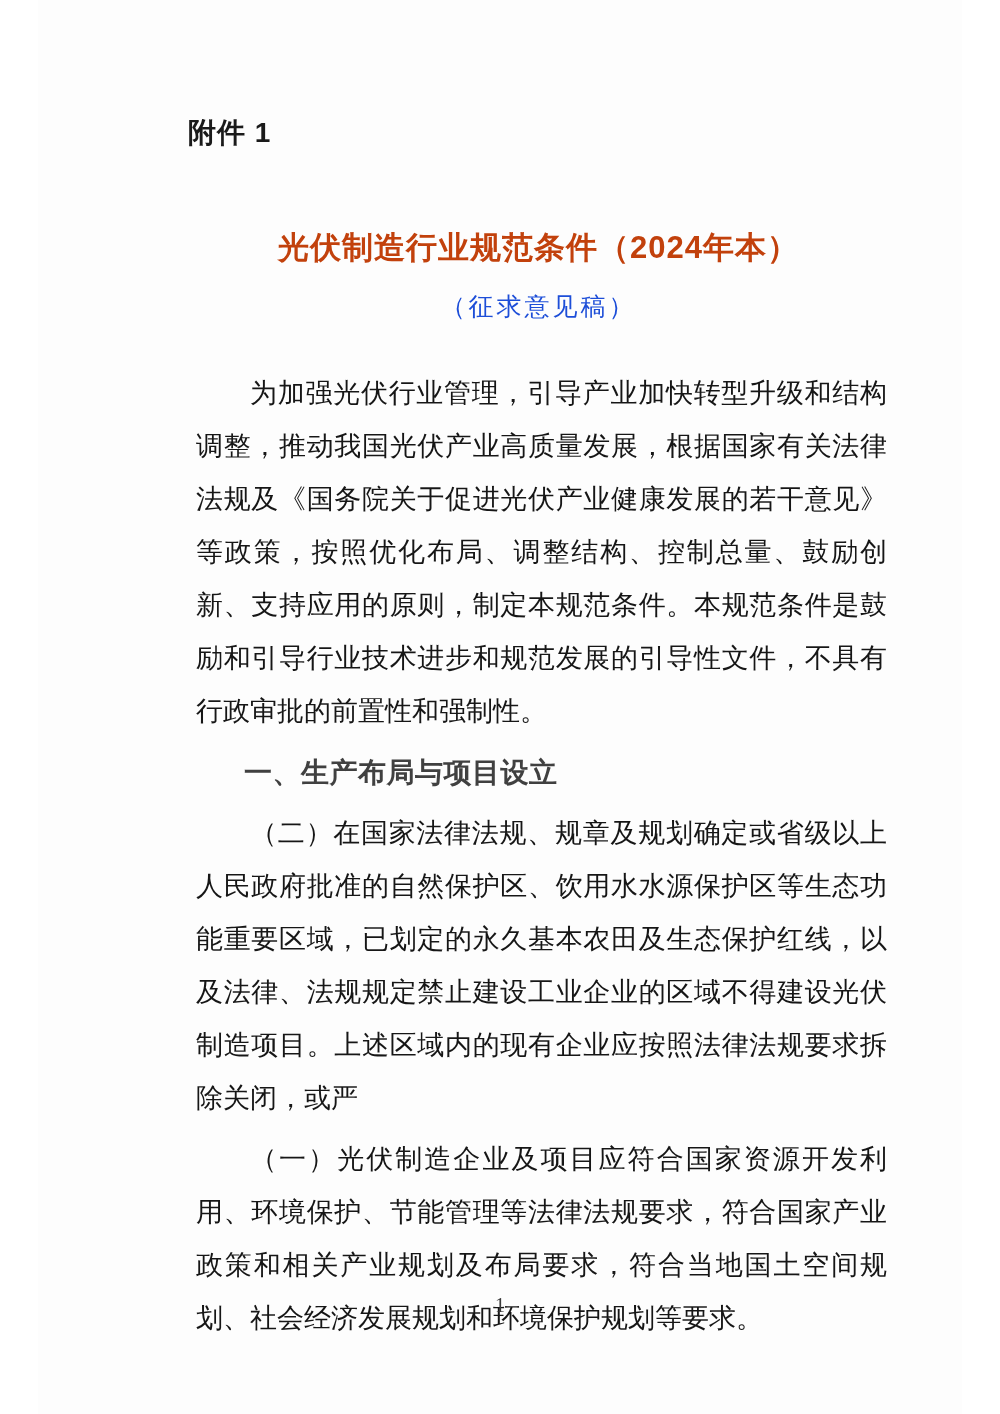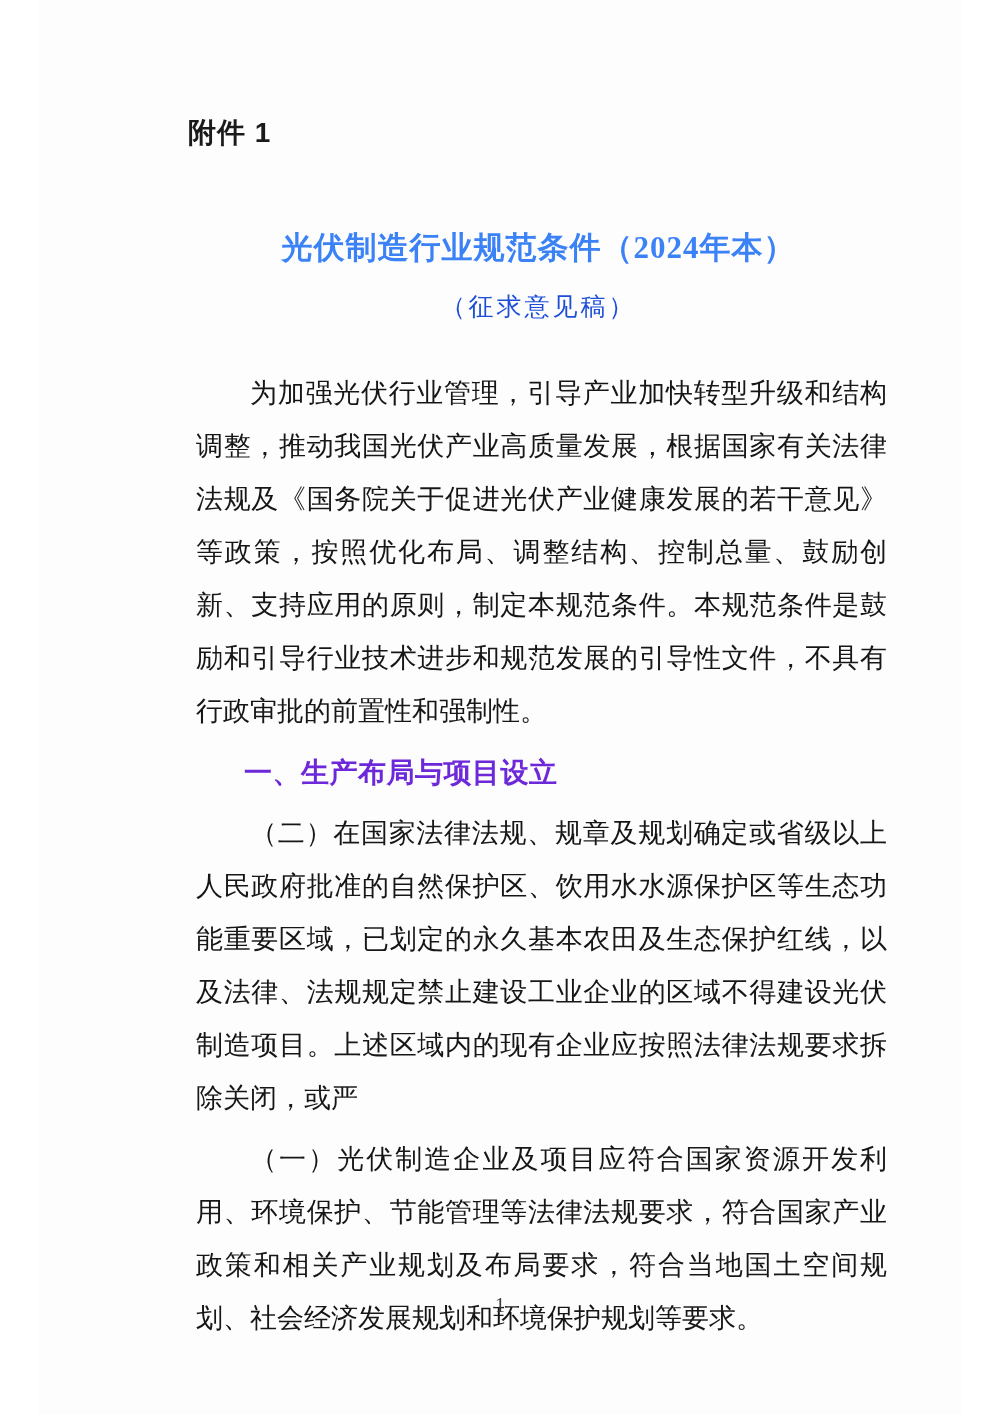--- a/index.html
+++ b/index.html
@@ -28,25 +28,25 @@
     color: #1a1a1a;
     letter-spacing: 1px;
   }
   .doc-title {
     position: absolute;
     left: 147px;
     top: 228px;
     width: 707px;
     margin: 0;
     text-align: center;
-    font-family: Liberation Serif, serif;
+    font-family: Liberation Sans, sans-serif;
     font-weight: bold;
     font-size: 31px;
     line-height: 40px;
-    color: #3b82f6;
+    color: #c2410c;
     letter-spacing: 1px;
   }
   .doc-subtitle {
     position: absolute;
     left: 147px;
     top: 290px;
     width: 707px;
     text-align: center;
     font-family: "Liberation Serif", "DejaVu Serif", serif;
     font-weight: 400;
@@ -71,21 +71,21 @@
     word-break: normal;
     overflow-wrap: break-word;
   }
   .section-heading {
     margin: 0;
     text-indent: 2em;
     font-family: "Liberation Sans", "DejaVu Sans", sans-serif;
     font-weight: 700;
     font-size: 28px;
     line-height: 53px;
-    color: #6d28d9;
+    color: #404040;
     letter-spacing: 0.5px;
   }
   .page-number {
     position: absolute;
     left: 0;
     top: 1292px;
     width: 100%;
     text-align: center;
     font-size: 20px;
     line-height: 26px;

